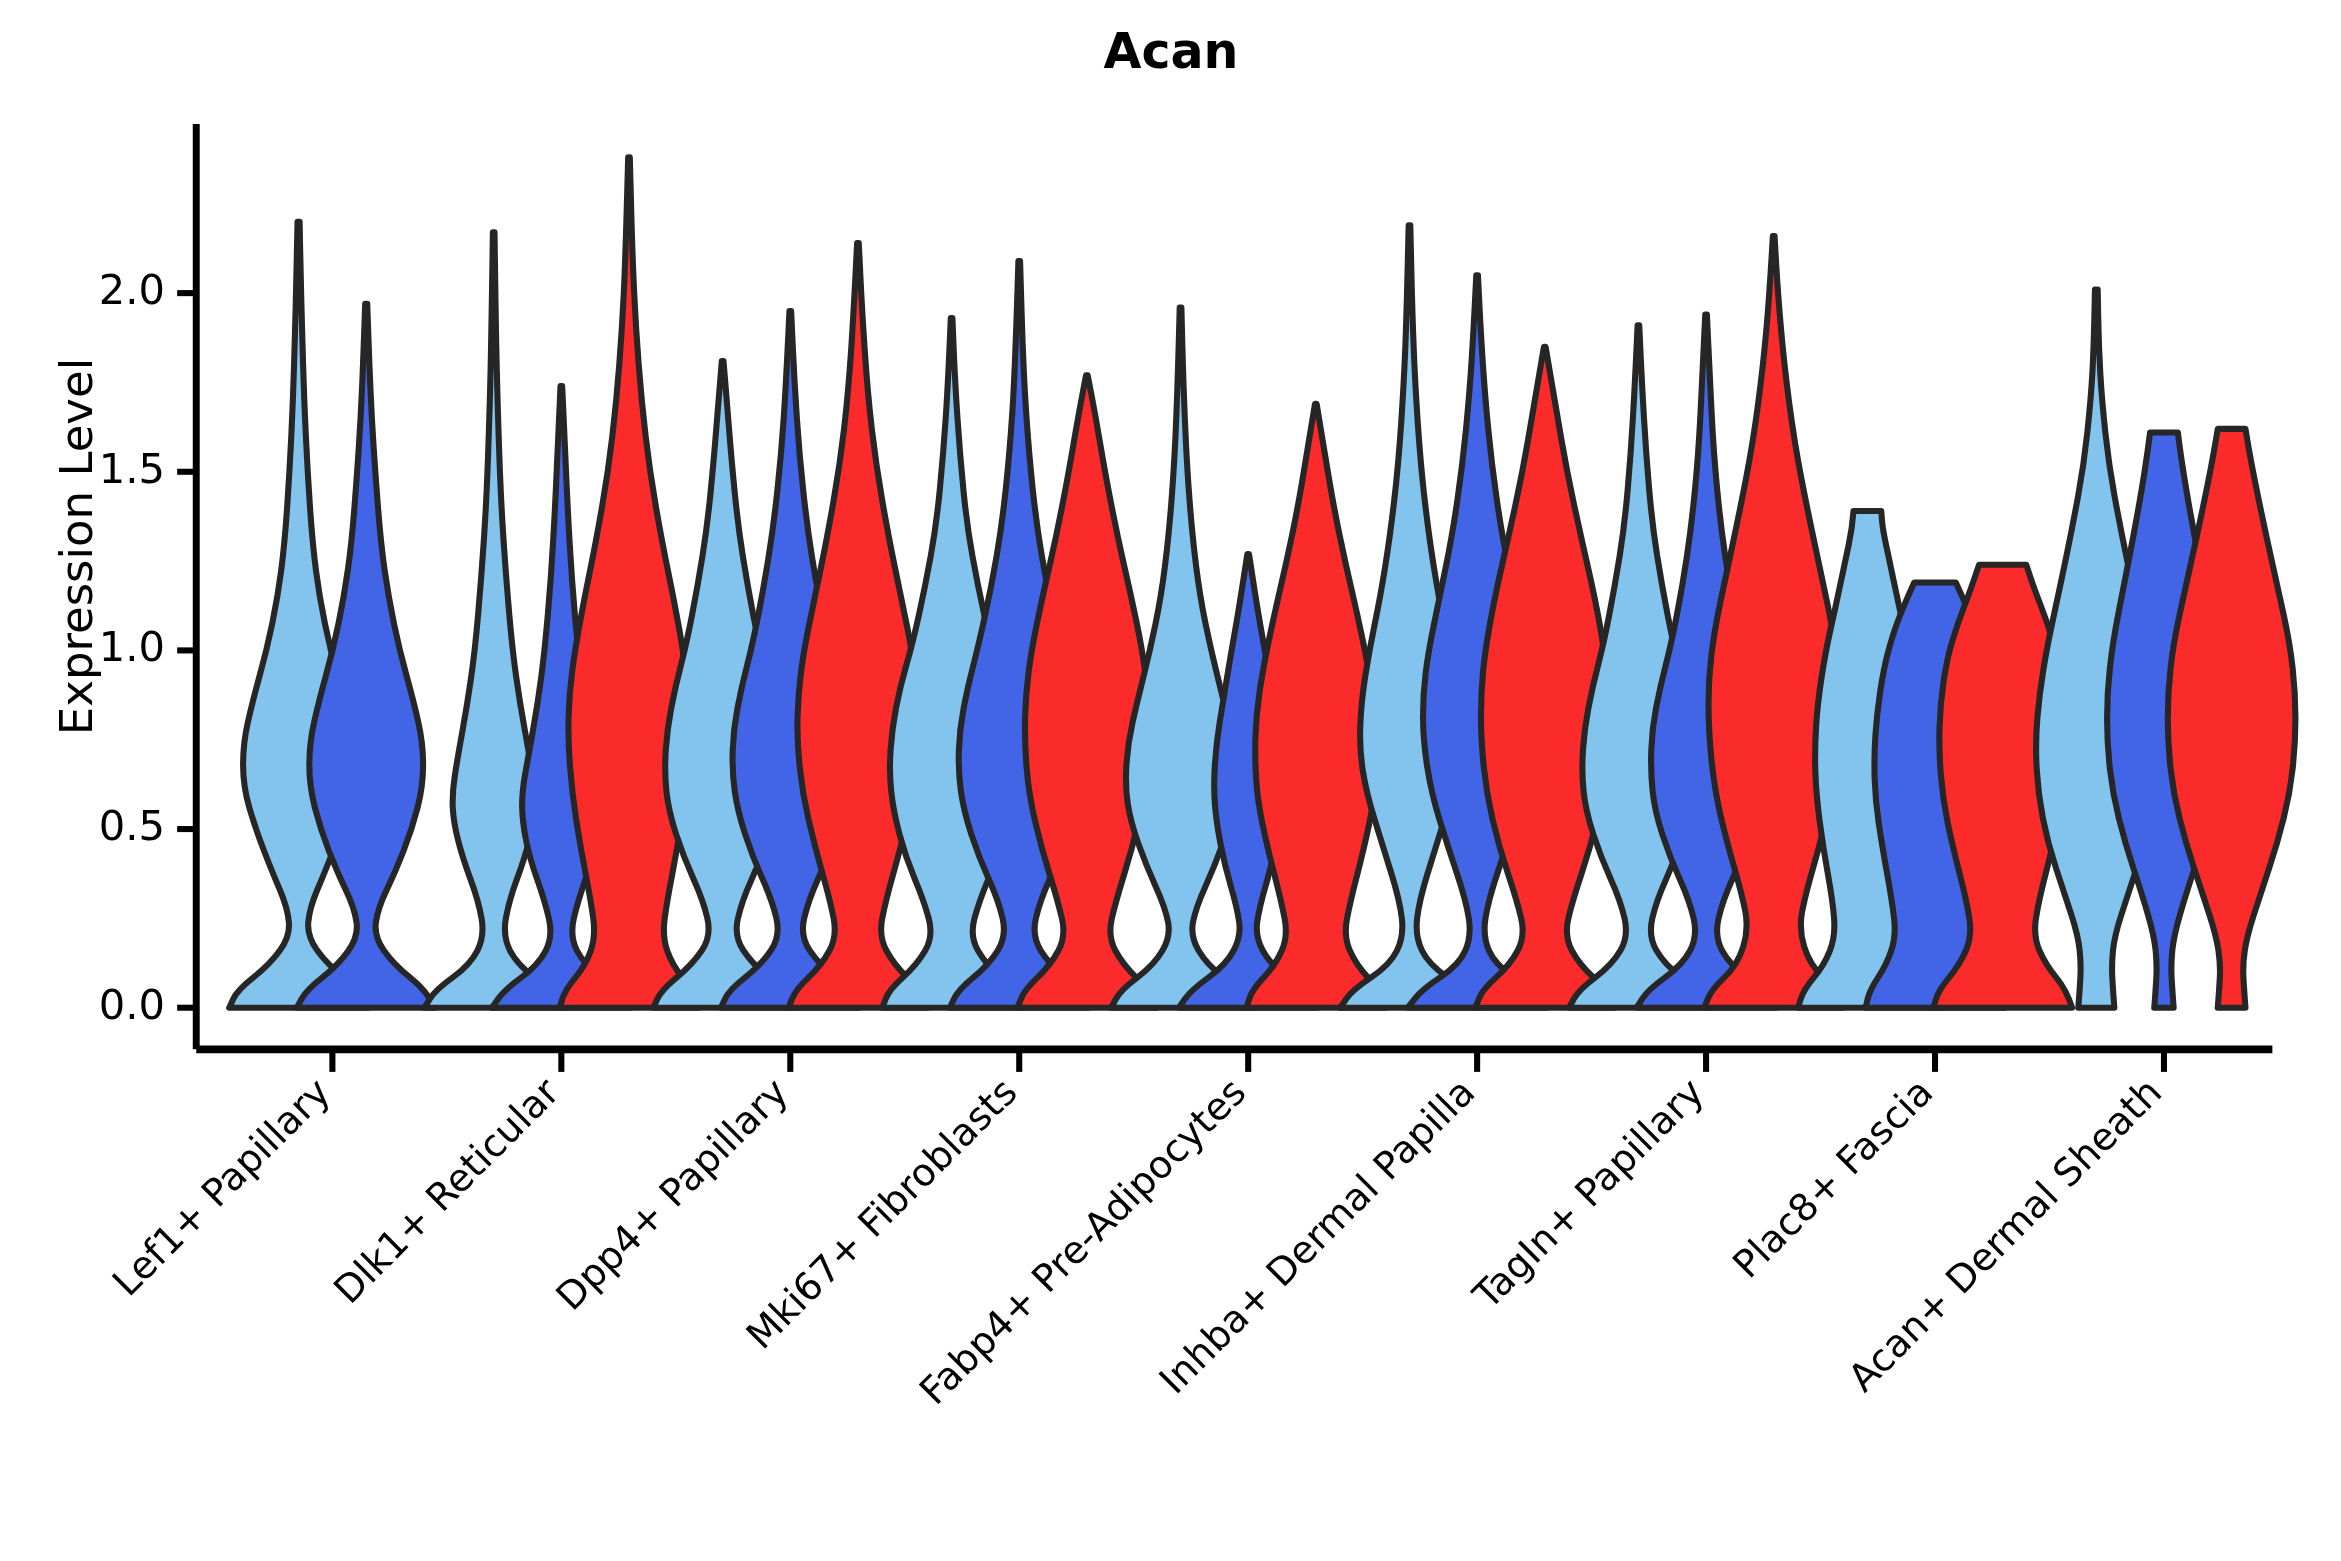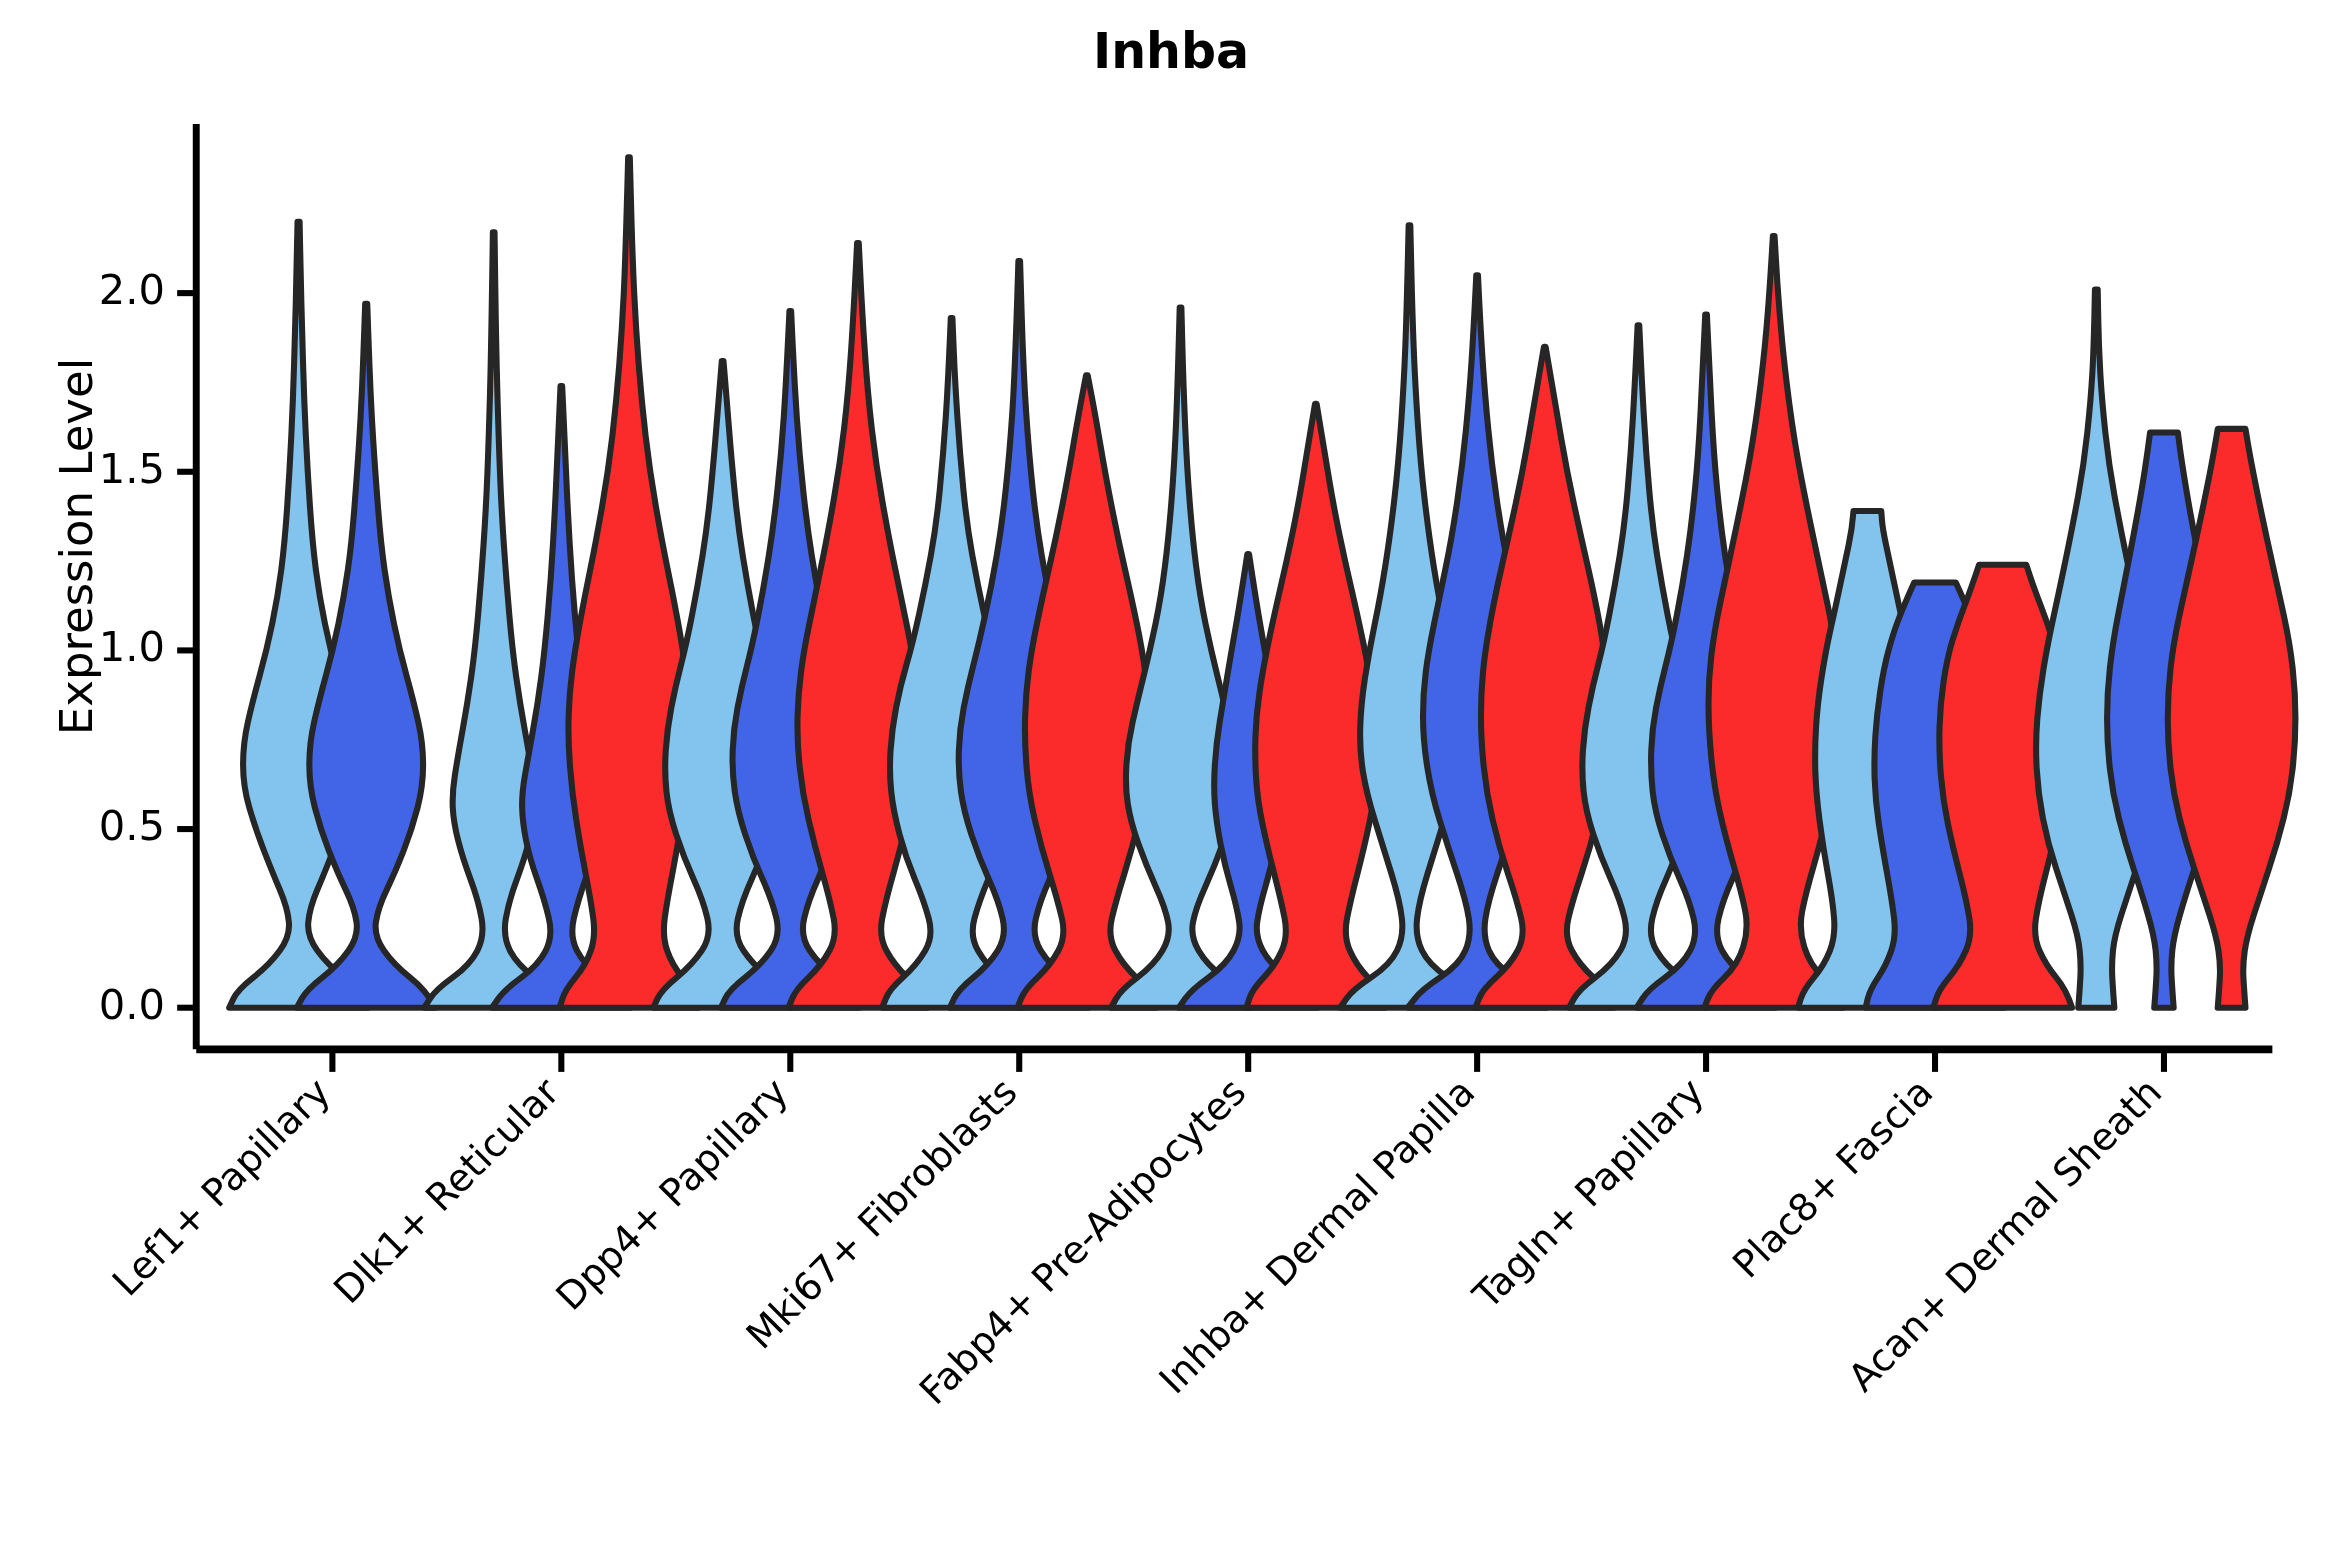--- a/index.html
+++ b/index.html
@@ -17,21 +17,21 @@
   #svg-area{position:absolute;left:0;top:0;}
   .ytick-label{font-size:48px;fill:#000;text-anchor:end;dominant-baseline:middle;font-family:"DejaVu Sans","Liberation Sans",sans-serif;}
   .xtick-label{font-size:44px;fill:#000;font-family:"DejaVu Sans","Liberation Sans",sans-serif;}
   .violin-path{stroke:#262626;stroke-width:7;stroke-linejoin:round;}
 </style>
 </head>
 <body>
 
 <div id="root">
 
-  <div id="plot-title">Inhba</div>
+  <div id="plot-title">Acan</div>
 
   <div id="ylabel">Expression Level</div>
 
   <svg id="svg-area" width="2342" height="1561" viewBox="0 0 2700 1800">
     <g id="violins-layer">
         <path d="M 424.00 1162.00 Q 414.40 1141.40 396.00 1126.98 Q 377.60 1112.56 365.60 1096.08 Q 353.60 1079.60 355.20 1063.12 Q 356.80 1046.64 365.60 1026.04 Q 374.40 1005.44 384.00 980.72 Q 393.60 956.00 400.80 931.28 Q 408.00 906.56 408.00 881.84 Q 408.00 857.12 402.40 832.40 Q 396.80 807.68 388.80 778.84 Q 380.80 750.00 374.40 719.10 Q 368.00 688.20 364.00 657.30 Q 360.00 626.40 357.20 585.20 Q 354.40 544.00 352.40 502.80 Q 350.40 461.60 349.20 420.40 Q 348.00 379.20 347.20 348.30 Q 346.40 317.40 345.80 286.50 L 345.20 255.60 L 342.80 255.60 L 342.80 255.60 Q 341.60 317.40 340.80 348.30 Q 340.00 379.20 338.80 420.40 Q 337.60 461.60 335.60 502.80 Q 333.60 544.00 330.80 585.20 Q 328.00 626.40 324.00 657.30 Q 320.00 688.20 313.60 719.10 Q 307.20 750.00 299.20 778.84 Q 291.20 807.68 285.60 832.40 Q 280.00 857.12 280.00 881.84 Q 280.00 906.56 287.20 931.28 Q 294.40 956.00 304.00 980.72 Q 313.60 1005.44 322.40 1026.04 Q 331.20 1046.64 332.80 1063.12 Q 334.40 1079.60 322.40 1096.08 Q 310.40 1112.56 292.00 1126.98 Q 273.60 1141.40 268.80 1151.70 L 264.00 1162.00 Z" class="violin-path" fill="#82C4EE"></path>
         <path d="M 502.00 1162.00 Q 490.80 1141.40 472.40 1126.98 Q 454.00 1112.56 442.40 1096.08 Q 430.80 1079.60 433.20 1063.12 Q 435.60 1046.64 445.60 1026.04 Q 455.60 1005.44 465.20 980.72 Q 474.80 956.00 481.20 931.28 Q 487.60 906.56 487.60 881.84 Q 487.60 857.12 482.00 832.40 Q 476.40 807.68 468.40 778.84 Q 460.40 750.00 454.00 719.10 Q 447.60 688.20 443.20 657.30 Q 438.80 626.40 435.60 585.20 Q 432.40 544.00 430.40 513.10 Q 428.40 482.20 427.00 451.30 Q 425.60 420.40 424.40 385.38 L 423.20 350.36 L 420.80 350.36 L 420.80 350.36 Q 418.40 420.40 417.00 451.30 Q 415.60 482.20 413.60 513.10 Q 411.60 544.00 408.40 585.20 Q 405.20 626.40 400.80 657.30 Q 396.40 688.20 390.00 719.10 Q 383.60 750.00 375.60 778.84 Q 367.60 807.68 362.00 832.40 Q 356.40 857.12 356.40 881.84 Q 356.40 906.56 362.80 931.28 Q 369.20 956.00 378.80 980.72 Q 388.40 1005.44 398.40 1026.04 Q 408.40 1046.64 410.80 1063.12 Q 413.20 1079.60 401.60 1096.08 Q 390.00 1112.56 371.60 1126.98 Q 353.20 1141.40 347.60 1151.70 L 342.00 1162.00 Z" class="violin-path" fill="#4265E8"></path>
         <path d="M 649.00 1162.00 Q 636.20 1141.40 616.20 1126.98 Q 596.20 1112.56 587.80 1096.08 Q 579.40 1079.60 583.00 1059.00 Q 586.60 1038.40 595.80 1013.68 Q 605.00 988.96 610.20 968.36 Q 615.40 947.76 616.20 931.28 Q 617.00 914.80 613.80 894.20 Q 610.60 873.60 605.00 842.70 Q 599.40 811.80 595.00 780.90 Q 590.60 750.00 587.00 708.80 Q 583.40 667.60 580.60 626.40 Q 577.80 585.20 576.20 544.00 Q 574.60 502.80 573.20 451.30 Q 571.80 399.80 570.88 333.88 L 569.96 267.96 L 568.04 267.96 L 568.04 267.96 Q 566.20 399.80 564.80 451.30 Q 563.40 502.80 561.80 544.00 Q 560.20 585.20 557.40 626.40 Q 554.60 667.60 551.00 708.80 Q 547.40 750.00 543.00 780.90 Q 538.60 811.80 533.00 842.70 Q 527.40 873.60 524.20 894.20 Q 521.00 914.80 521.80 931.28 Q 522.60 947.76 527.80 968.36 Q 533.00 988.96 542.20 1013.68 Q 551.40 1038.40 555.00 1059.00 Q 558.60 1079.60 550.20 1096.08 Q 541.80 1112.56 521.80 1126.98 Q 501.80 1141.40 495.40 1151.70 L 489.00 1162.00 Z" class="violin-path" fill="#82C4EE"></path>
         <path d="M 727.00 1162.00 Q 712.60 1141.40 693.00 1126.98 Q 673.40 1112.56 665.00 1096.08 Q 656.60 1079.60 661.40 1059.00 Q 666.20 1038.40 675.00 1013.68 Q 683.80 988.96 687.80 968.36 Q 691.80 947.76 692.20 931.28 Q 692.60 914.80 689.00 894.20 Q 685.40 873.60 679.80 842.70 Q 674.20 811.80 670.20 780.90 Q 666.20 750.00 662.60 708.80 Q 659.00 667.60 656.60 626.40 Q 654.20 585.20 652.60 548.12 Q 651.00 511.04 649.48 478.08 L 647.96 445.12 L 646.04 445.12 L 646.04 445.12 Q 643.00 511.04 641.40 548.12 Q 639.80 585.20 637.40 626.40 Q 635.00 667.60 631.40 708.80 Q 627.80 750.00 623.80 780.90 Q 619.80 811.80 614.20 842.70 Q 608.60 873.60 605.00 894.20 Q 601.40 914.80 601.80 931.28 Q 602.20 947.76 606.20 968.36 Q 610.20 988.96 619.00 1013.68 Q 627.80 1038.40 632.60 1059.00 Q 637.40 1079.60 629.00 1096.08 Q 620.60 1112.56 601.00 1126.98 Q 581.40 1141.40 574.20 1151.70 L 567.00 1162.00 Z" class="violin-path" fill="#4265E8"></path>
         <path d="M 805.00 1162.00 Q 798.60 1141.40 786.60 1126.98 Q 774.60 1112.56 769.00 1096.08 Q 763.40 1079.60 766.20 1059.00 Q 769.00 1038.40 775.00 1007.50 Q 781.00 976.60 785.80 945.70 Q 790.60 914.80 793.00 883.90 Q 795.40 853.00 794.60 826.22 Q 793.80 799.44 790.60 774.72 Q 787.40 750.00 781.80 719.10 Q 776.20 688.20 769.80 657.30 Q 763.40 626.40 756.20 585.20 Q 749.00 544.00 744.20 502.80 Q 739.40 461.60 736.20 420.40 Q 733.00 379.20 731.00 338.00 Q 729.00 296.80 727.48 239.12 L 725.96 181.44 L 724.04 181.44 L 724.04 181.44 Q 721.00 296.80 719.00 338.00 Q 717.00 379.20 713.80 420.40 Q 710.60 461.60 705.80 502.80 Q 701.00 544.00 693.80 585.20 Q 686.60 626.40 680.20 657.30 Q 673.80 688.20 668.20 719.10 Q 662.60 750.00 659.40 774.72 Q 656.20 799.44 655.40 826.22 Q 654.60 853.00 657.00 883.90 Q 659.40 914.80 664.20 945.70 Q 669.00 976.60 675.00 1007.50 Q 681.00 1038.40 683.80 1059.00 Q 686.60 1079.60 681.00 1096.08 Q 675.40 1112.56 663.40 1126.98 Q 651.40 1141.40 648.20 1151.70 L 645.00 1162.00 Z" class="violin-path" fill="#FB2B2B"></path>

